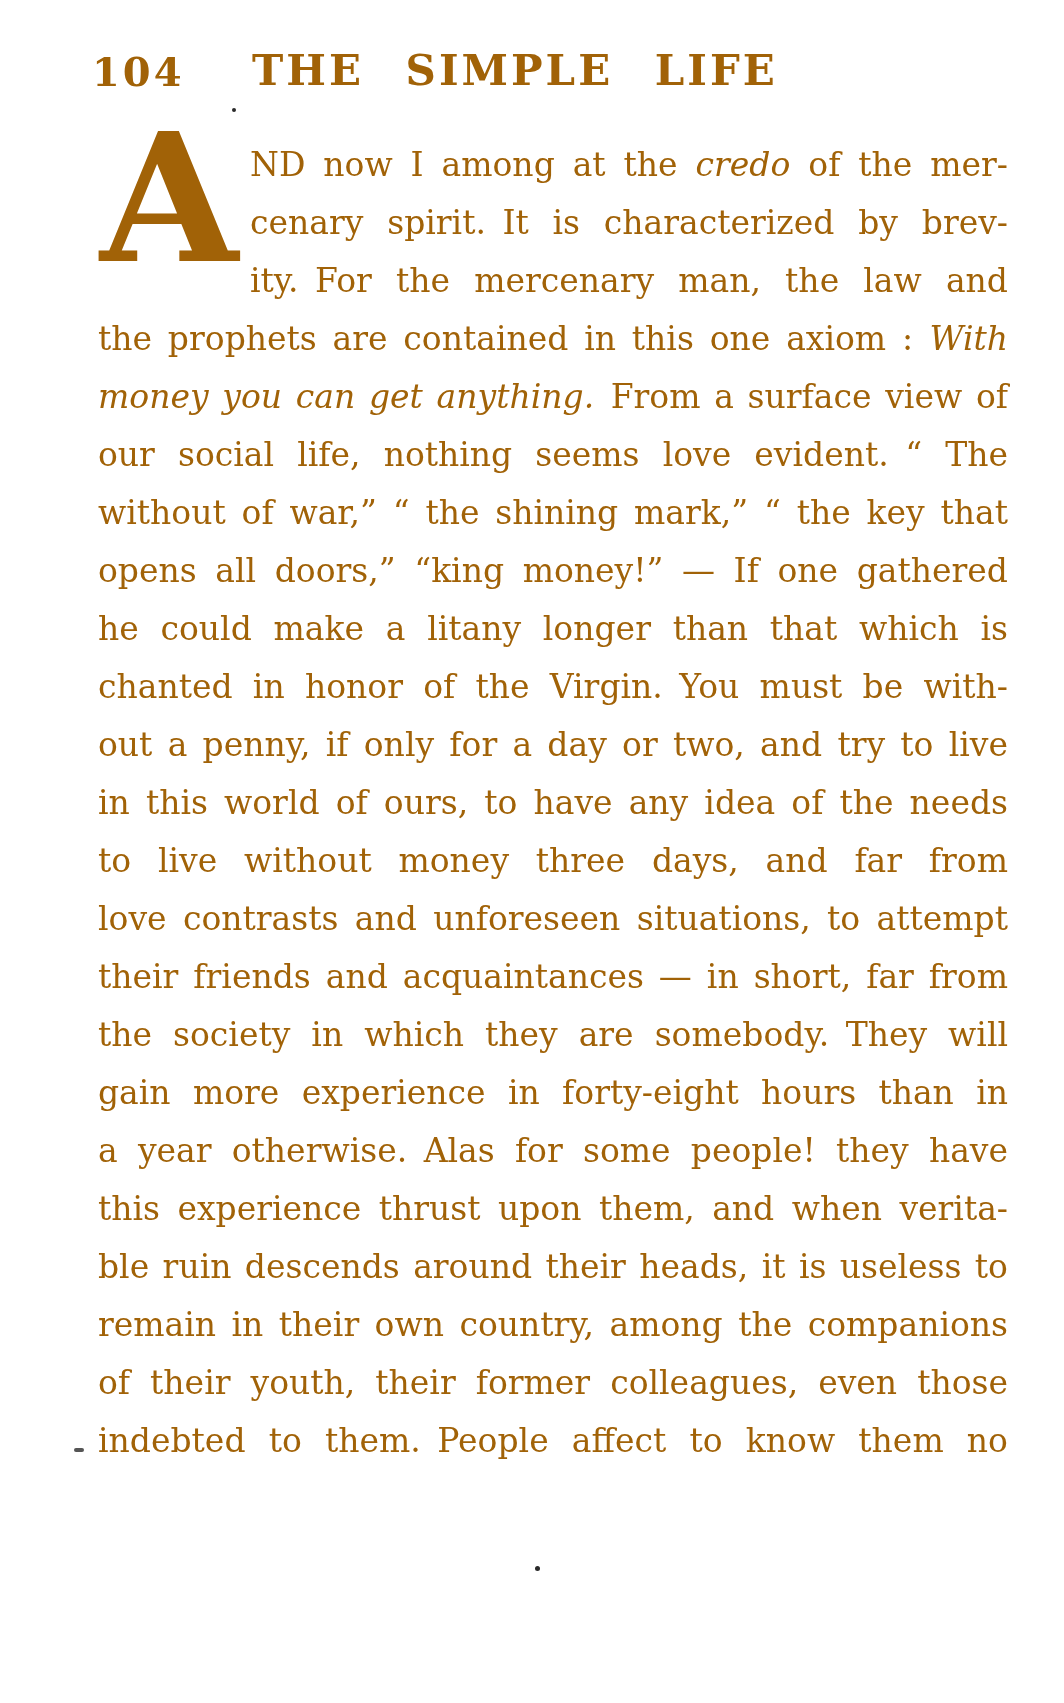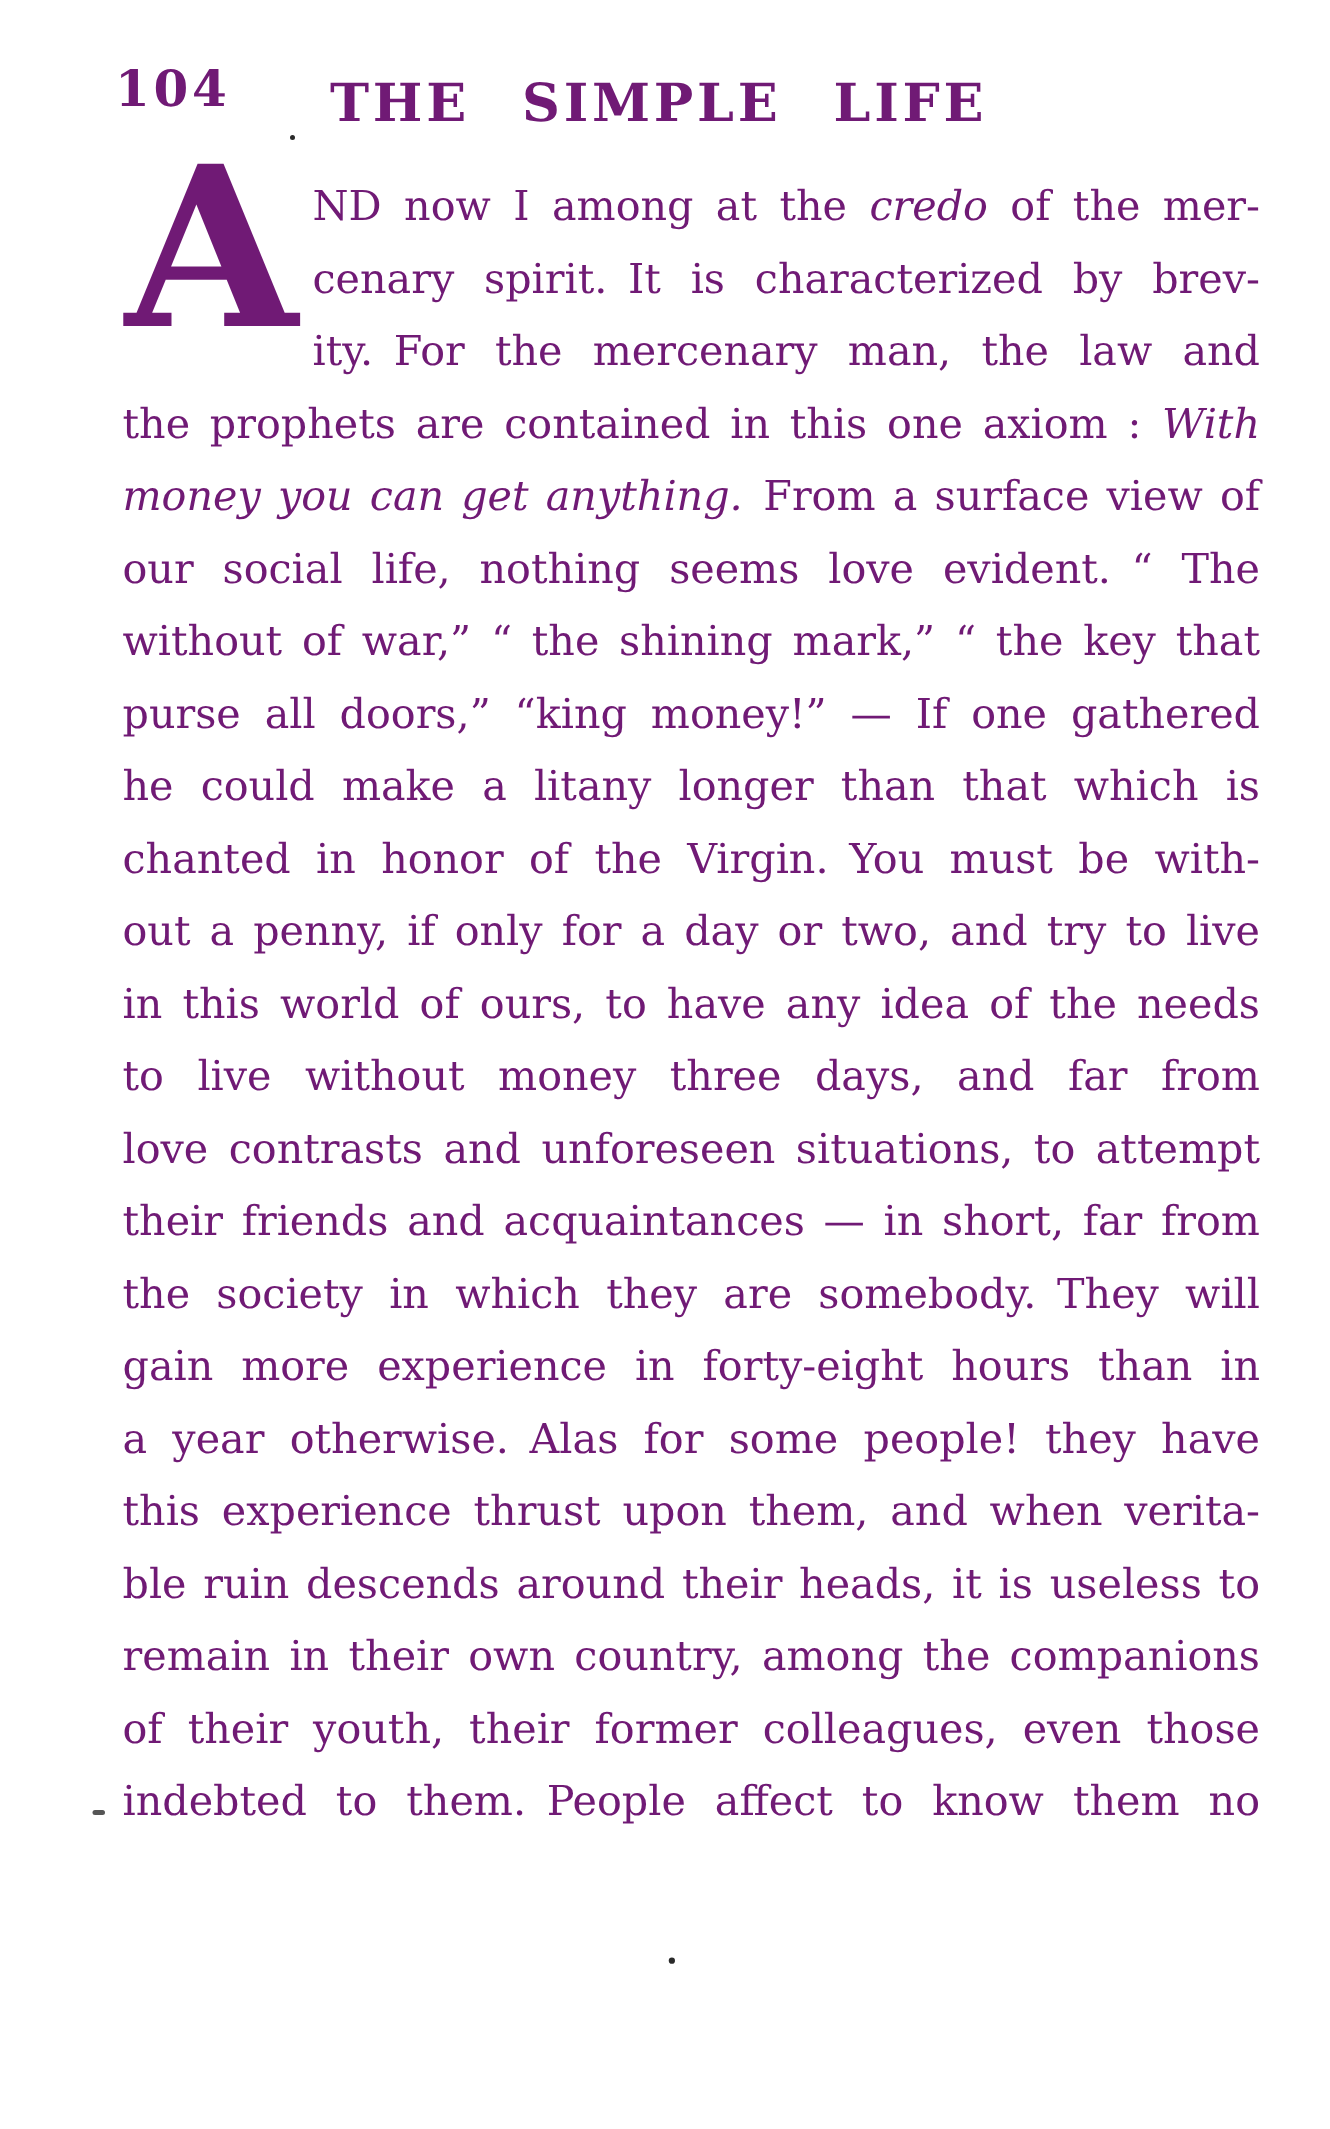--- a/index.html
+++ b/index.html
@@ -7,36 +7,36 @@
     padding: 0;
     background: #ffffff;
   }
   .page {
     position: relative;
     width: 1064px;
     height: 1703px;
     background: #ffffff;
     overflow: hidden;
     font-family: "DejaVu Serif", "Liberation Serif", serif;
-    color: #701a75;
+    color: #a16207;
   }
   .page-number {
     position: absolute;
     left: 92px;
     top: 48px;
     font-size: 40px;
     font-weight: 700;
     letter-spacing: 3px;
   }
   .running-title {
     position: absolute;
     left: 252px;
     top: 46px;
     width: 500px;
-    margin: 12px;
+    margin: 0;
     text-align: left;
     font-size: 42px;
     font-weight: 700;
     letter-spacing: 3px;
     word-spacing: 24px;
     white-space: nowrap;
   }
   .dropcap {
     position: absolute;
     left: 100px;
@@ -87,21 +87,21 @@
   <span class="dropcap">A</span>
 
   <div class="text-block">
       <div class="line indent"><span>ND now I among at the </span><span class="it">credo</span><span> of the mer-</span></div>
       <div class="line indent"><span>cenary spirit. It is characterized by brev-</span></div>
       <div class="line indent"><span>ity. For the mercenary man, the law and</span></div>
       <div class="line"><span>the prophets are contained in this one axiom : </span><span class="it">With</span></div>
       <div class="line"><span class="it">money you can get anything.</span><span> From a surface view of</span></div>
       <div class="line"><span>our social life, nothing seems love evident. “ The</span></div>
       <div class="line"><span>without of war,” “ the shining mark,” “ the key that</span></div>
-      <div class="line"><span>purse all doors,” “king money!” — If one gathered</span></div>
+      <div class="line"><span>opens all doors,” “king money!” — If one gathered</span></div>
       <div class="line"><span>he could make a litany longer than that which is</span></div>
       <div class="line"><span>chanted in honor of the Virgin. You must be with-</span></div>
       <div class="line"><span>out a penny, if only for a day or two, and try to live</span></div>
       <div class="line"><span>in this world of ours, to have any idea of the needs</span></div>
       <div class="line"><span>to live without money three days, and far from</span></div>
       <div class="line"><span>love contrasts and unforeseen situations, to attempt</span></div>
       <div class="line"><span>their friends and acquaintances — in short, far from</span></div>
       <div class="line"><span>the society in which they are somebody. They will</span></div>
       <div class="line"><span>gain more experience in forty-eight hours than in</span></div>
       <div class="line"><span>a year otherwise. Alas for some people! they have</span></div>

